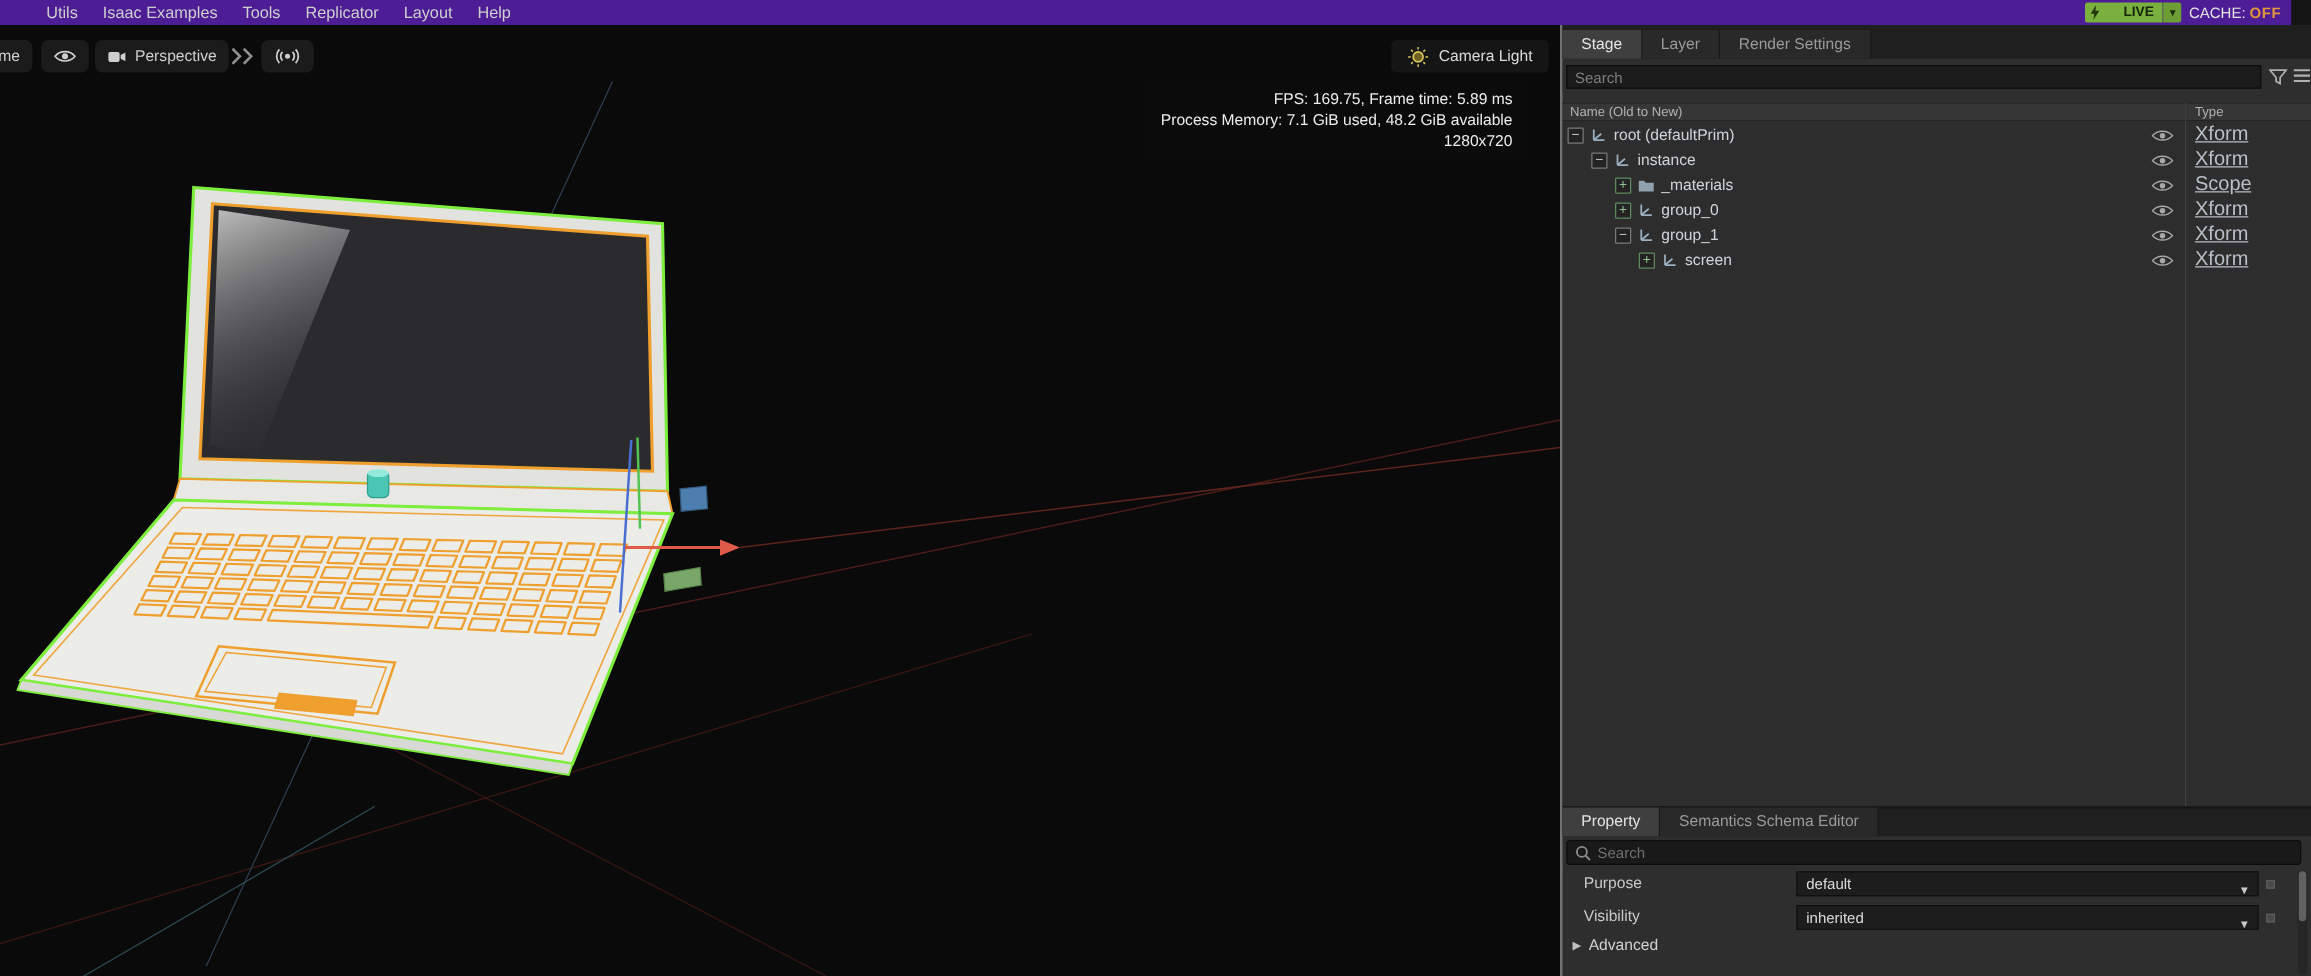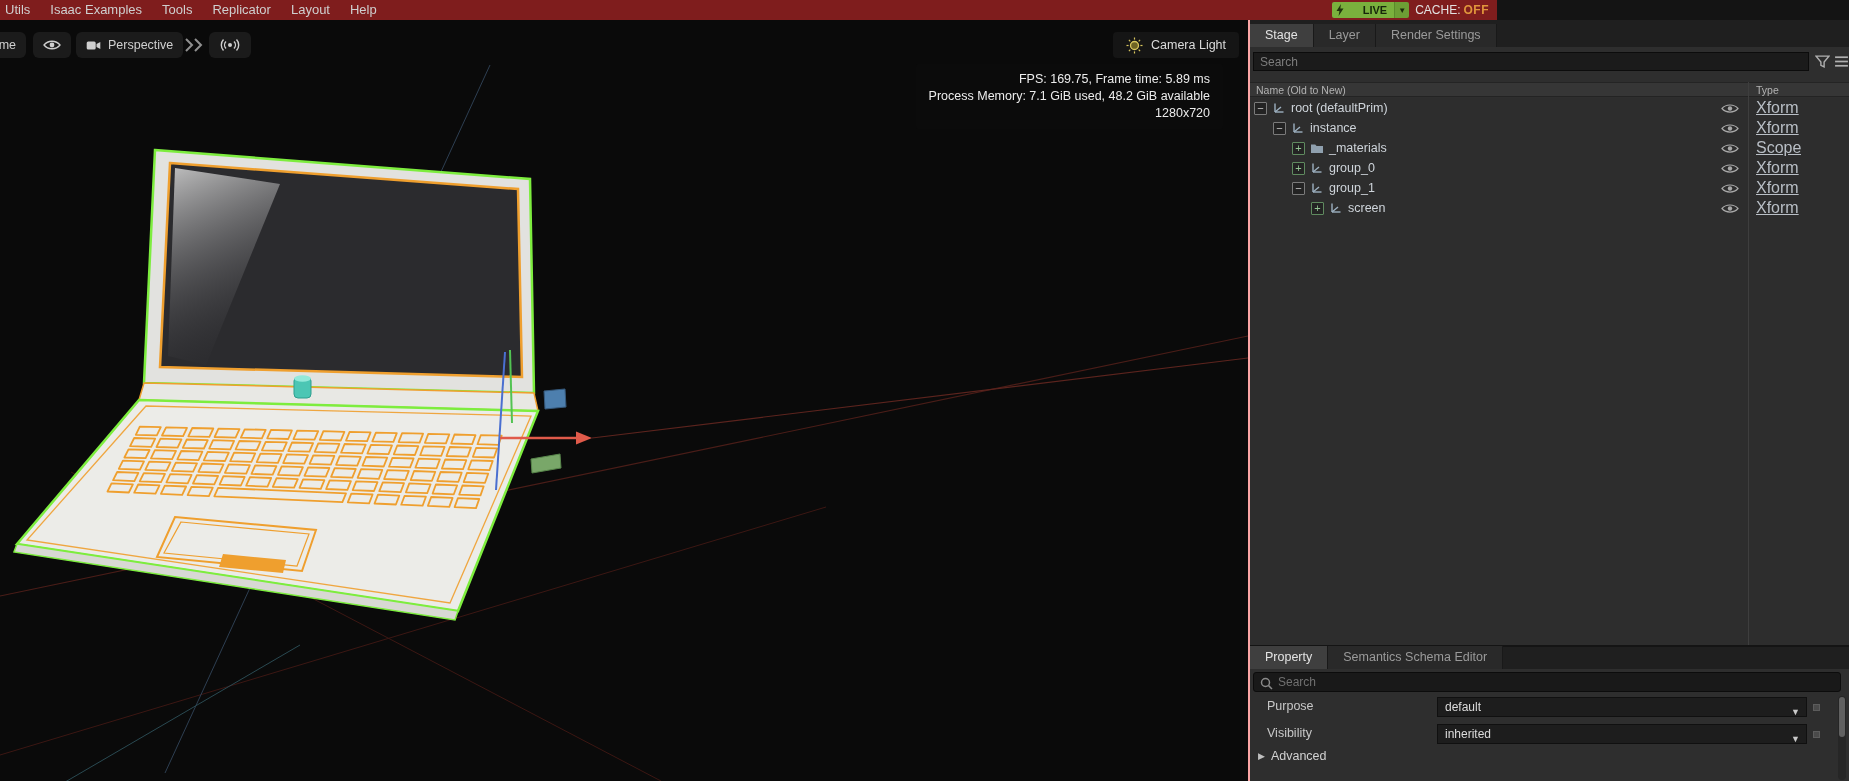--- a/index.html
+++ b/index.html
@@ -1,38 +1,38 @@
 <!DOCTYPE html>
 <html><head>
 <meta charset="utf-8">
 <style>
   * { margin:0; padding:0; box-sizing:border-box; }
   html,body { background:#000; }
   body { font-family:"Liberation Sans", sans-serif; }
   .app { position:relative; width:1849px; height:781px; background:#141414; overflow:hidden; }
 
   
-  .menubar { position:absolute; top:0; left:0; width:1497px; height:20px; background:#7f1d1d; display:flex; align-items:center; z-index:30; }
+  .menubar { position:absolute; top:0; left:0; width:1833px; height:20px; background:#4c1d95; display:flex; align-items:center; z-index:30;padding-left:32px; }
   .menu-item { padding:0 10px; font-size:13px; color:#cfcfcf; line-height:20px; cursor:default; white-space:nowrap; }
   .menu-item:first-child { padding-left:5px; }
   .menubar-right { position:absolute; right:-6px; top:2px; display:flex; align-items:center; gap:6px; }
   .live-badge { background:#7ab03d; color:#16260a; font-size:11px; font-weight:bold; height:16px; display:flex; align-items:center; gap:19px; padding:0 7px 0 4px; border-radius:2px 0 0 2px; }
   .live-chevron { width:15px; height:16px; background:#6d9e35; color:#1c2c0c; font-size:8px; display:flex; align-items:center; justify-content:center; border-left:1px solid #5b8a2b; border-radius:0 2px 2px 0; }
   .cache-label { color:#e2e2e2; font-size:12px; }
   .cache-value { color:#e0963c; font-size:12px; font-weight:bold; letter-spacing:.5px; padding-right:14px; }
 
   
   .viewport { position:absolute; left:0; top:20px; width:1248px; height:761px; background:#0a0a0a; overflow:hidden; }
   svg.scene { position:absolute; left:0; top:0; }
   .pill { position:absolute; height:26px; background:rgba(30,30,30,.85); border-radius:6px; display:flex; align-items:center; color:#cfcfcf; font-size:12.5px; padding:0 10px; gap:7px; }
   .vp-stats { position:absolute; right:25px; top:44px; text-align:right; color:#ececec; font-size:12.5px; line-height:17px; background:rgba(12,12,12,.55); padding:7px 13px; border-radius:3px; }
   .camera-light { position:absolute; left:1113px; top:12px; height:26px; background:rgba(22,22,22,.9); border-radius:4px; display:flex; align-items:center; gap:8px; padding:0 13px; color:#dcdcdc; font-size:12.5px; }
 
   
-  .rpanel { position:absolute; left:1248px; top:20px; width:601px; height:761px; background:#2e2e2e; border-left:2px solid #fca5a5; }
+  .rpanel { position:absolute; left:1248px; top:20px; width:601px; height:761px; background:#2e2e2e; border-left:2px solid #737373; }
   .tabbar { position:absolute; left:0; width:100%; display:flex; align-items:flex-end; background:#1f1f1f; }
   .stage-tabbar { top:0; height:27px; }
   .prop-tabbar { top:627px; height:22px; }
   .tab { height:23px; line-height:23px; padding:0 15px; font-size:12.5px; color:#9a9a9a; background:#292929; border-right:1px solid #191919; cursor:default; white-space:nowrap; }
   .tab.active { background:#3f3f3f; color:#e3e3e3; }
 
   .stage-search-row { position:absolute; top:30px; left:0; width:100%; height:24px; background:#2e2e2e; }
   .stage-search-row input { position:absolute; left:3px; top:2px; width:556px; height:19px; background:#1b1b1b; border:1px solid #0c0c0c; color:#ddd; font-size:12px; padding:0 6px; font-family:"Liberation Sans", sans-serif; }
   .stage-search-row input::placeholder { color:#7d7d7d; }
   .icon-slot { position:absolute; top:4px; width:16px; height:16px; }

